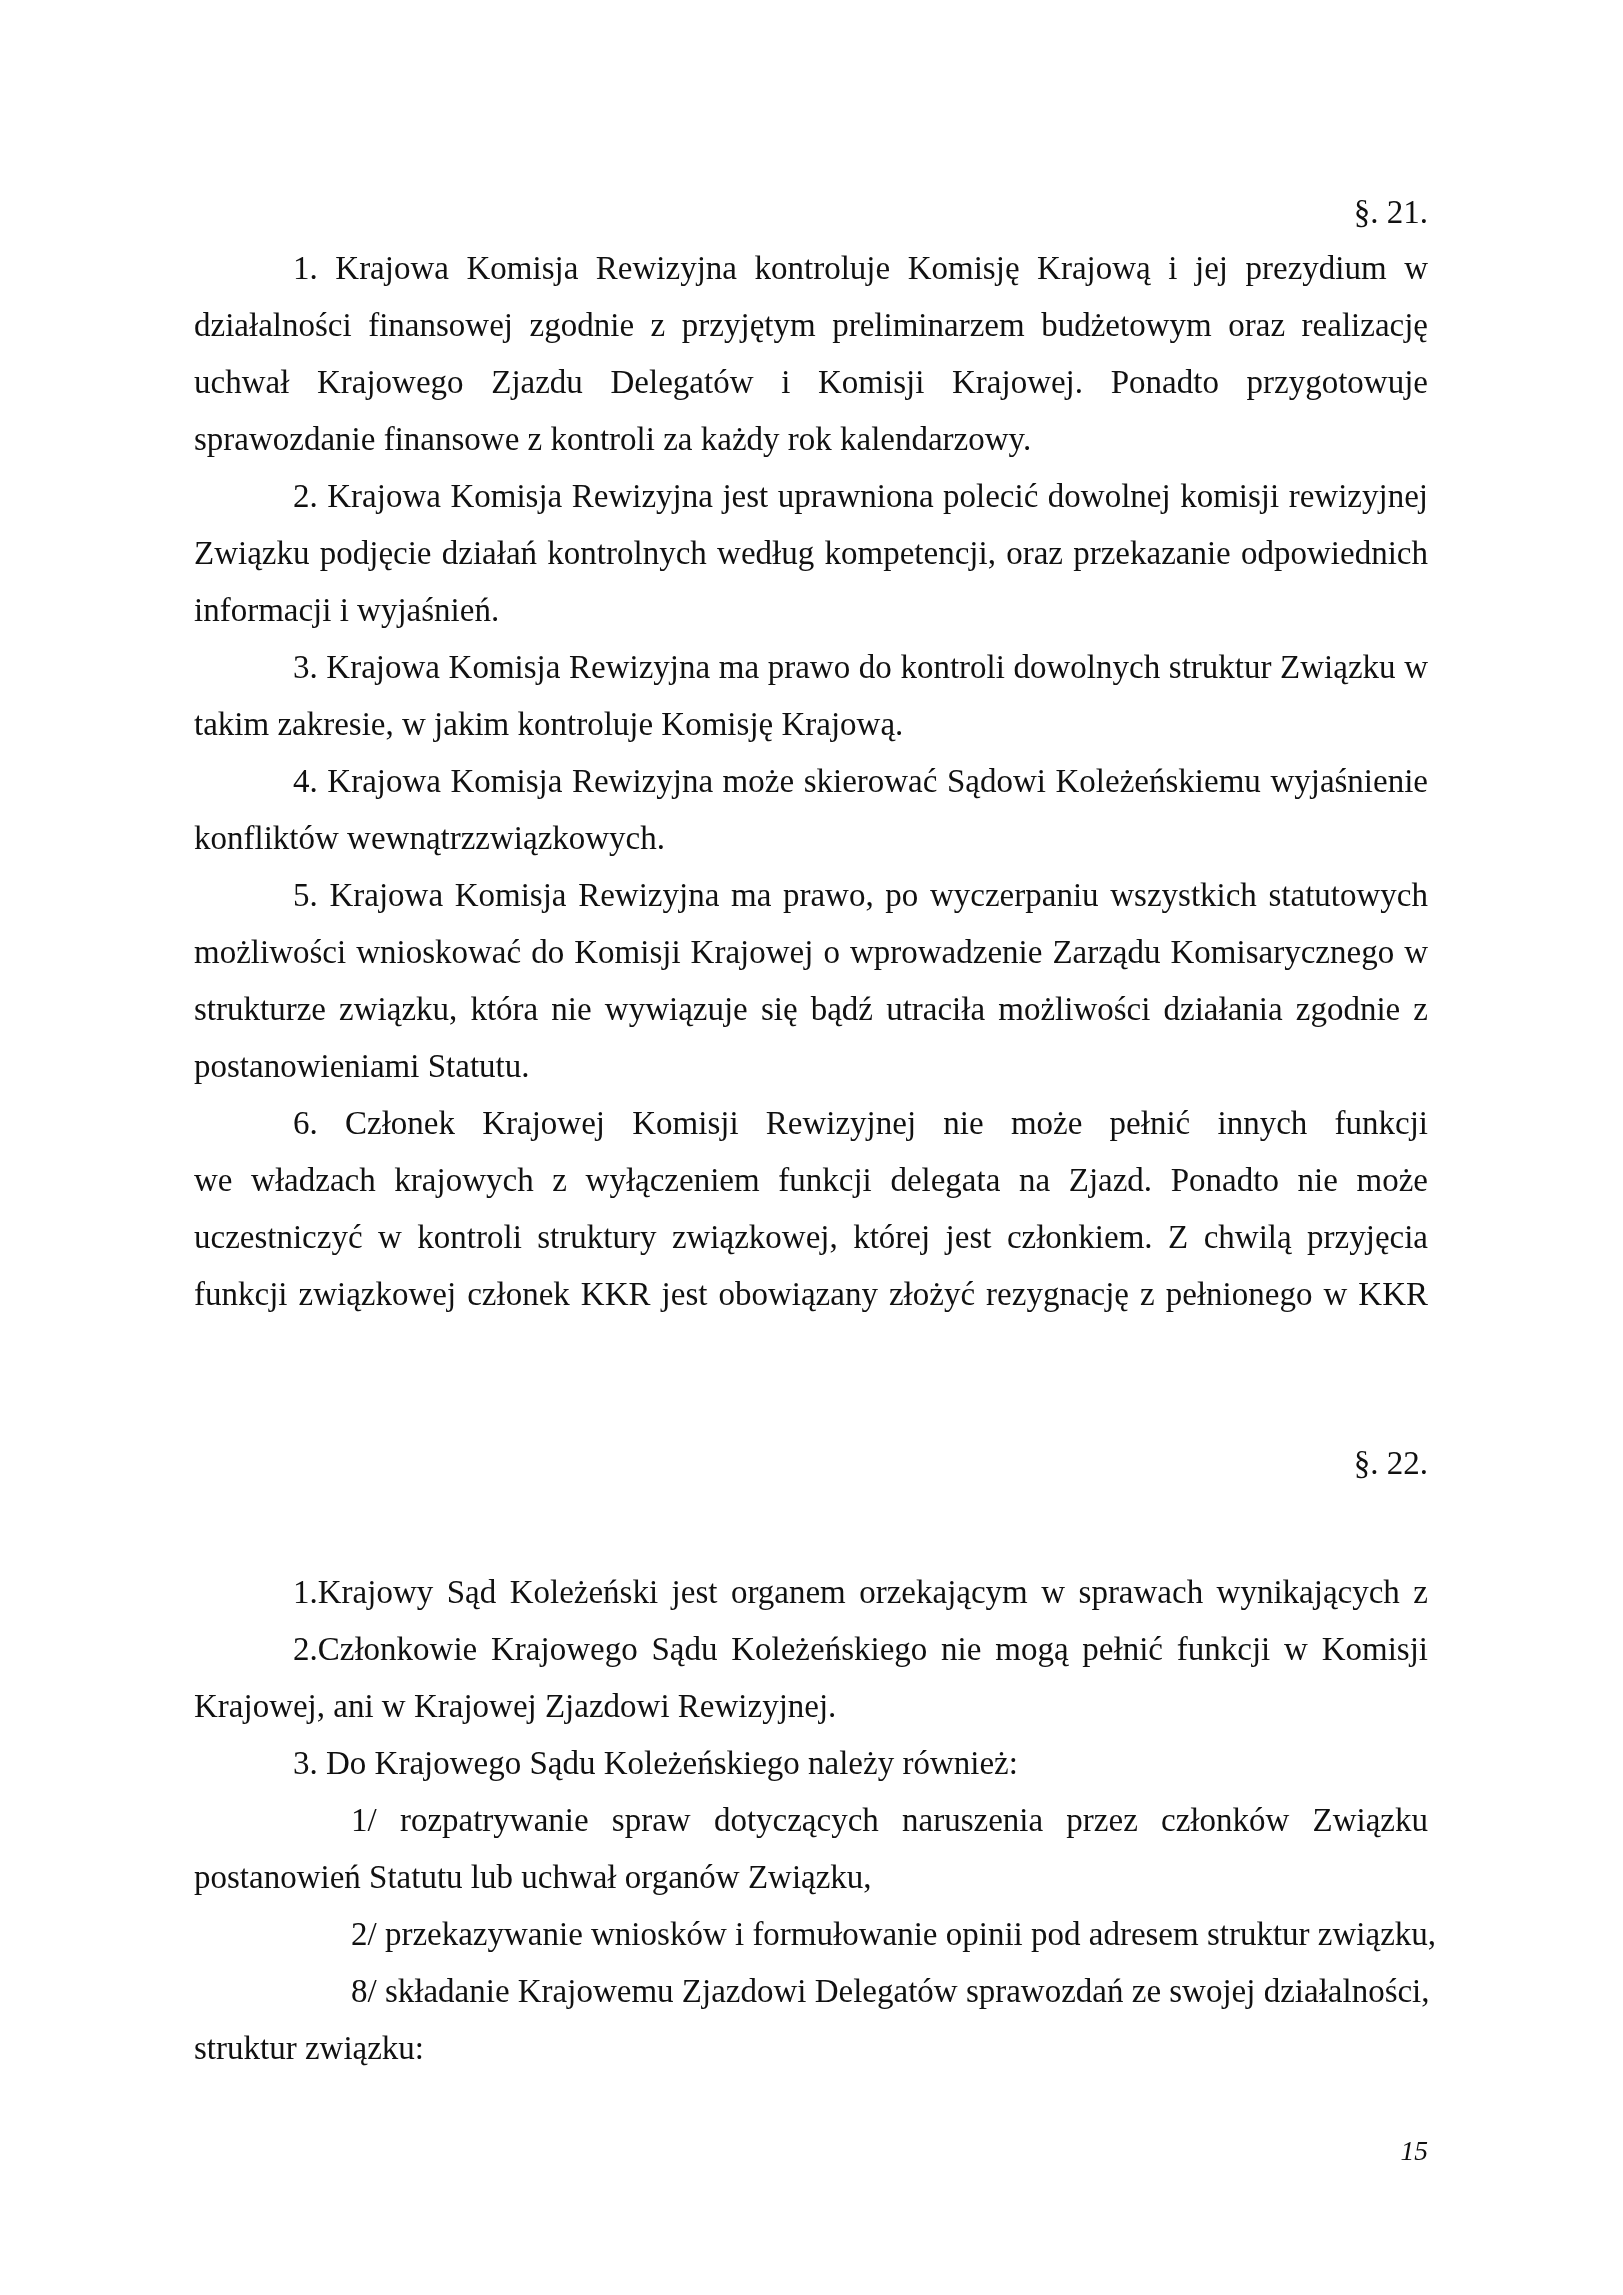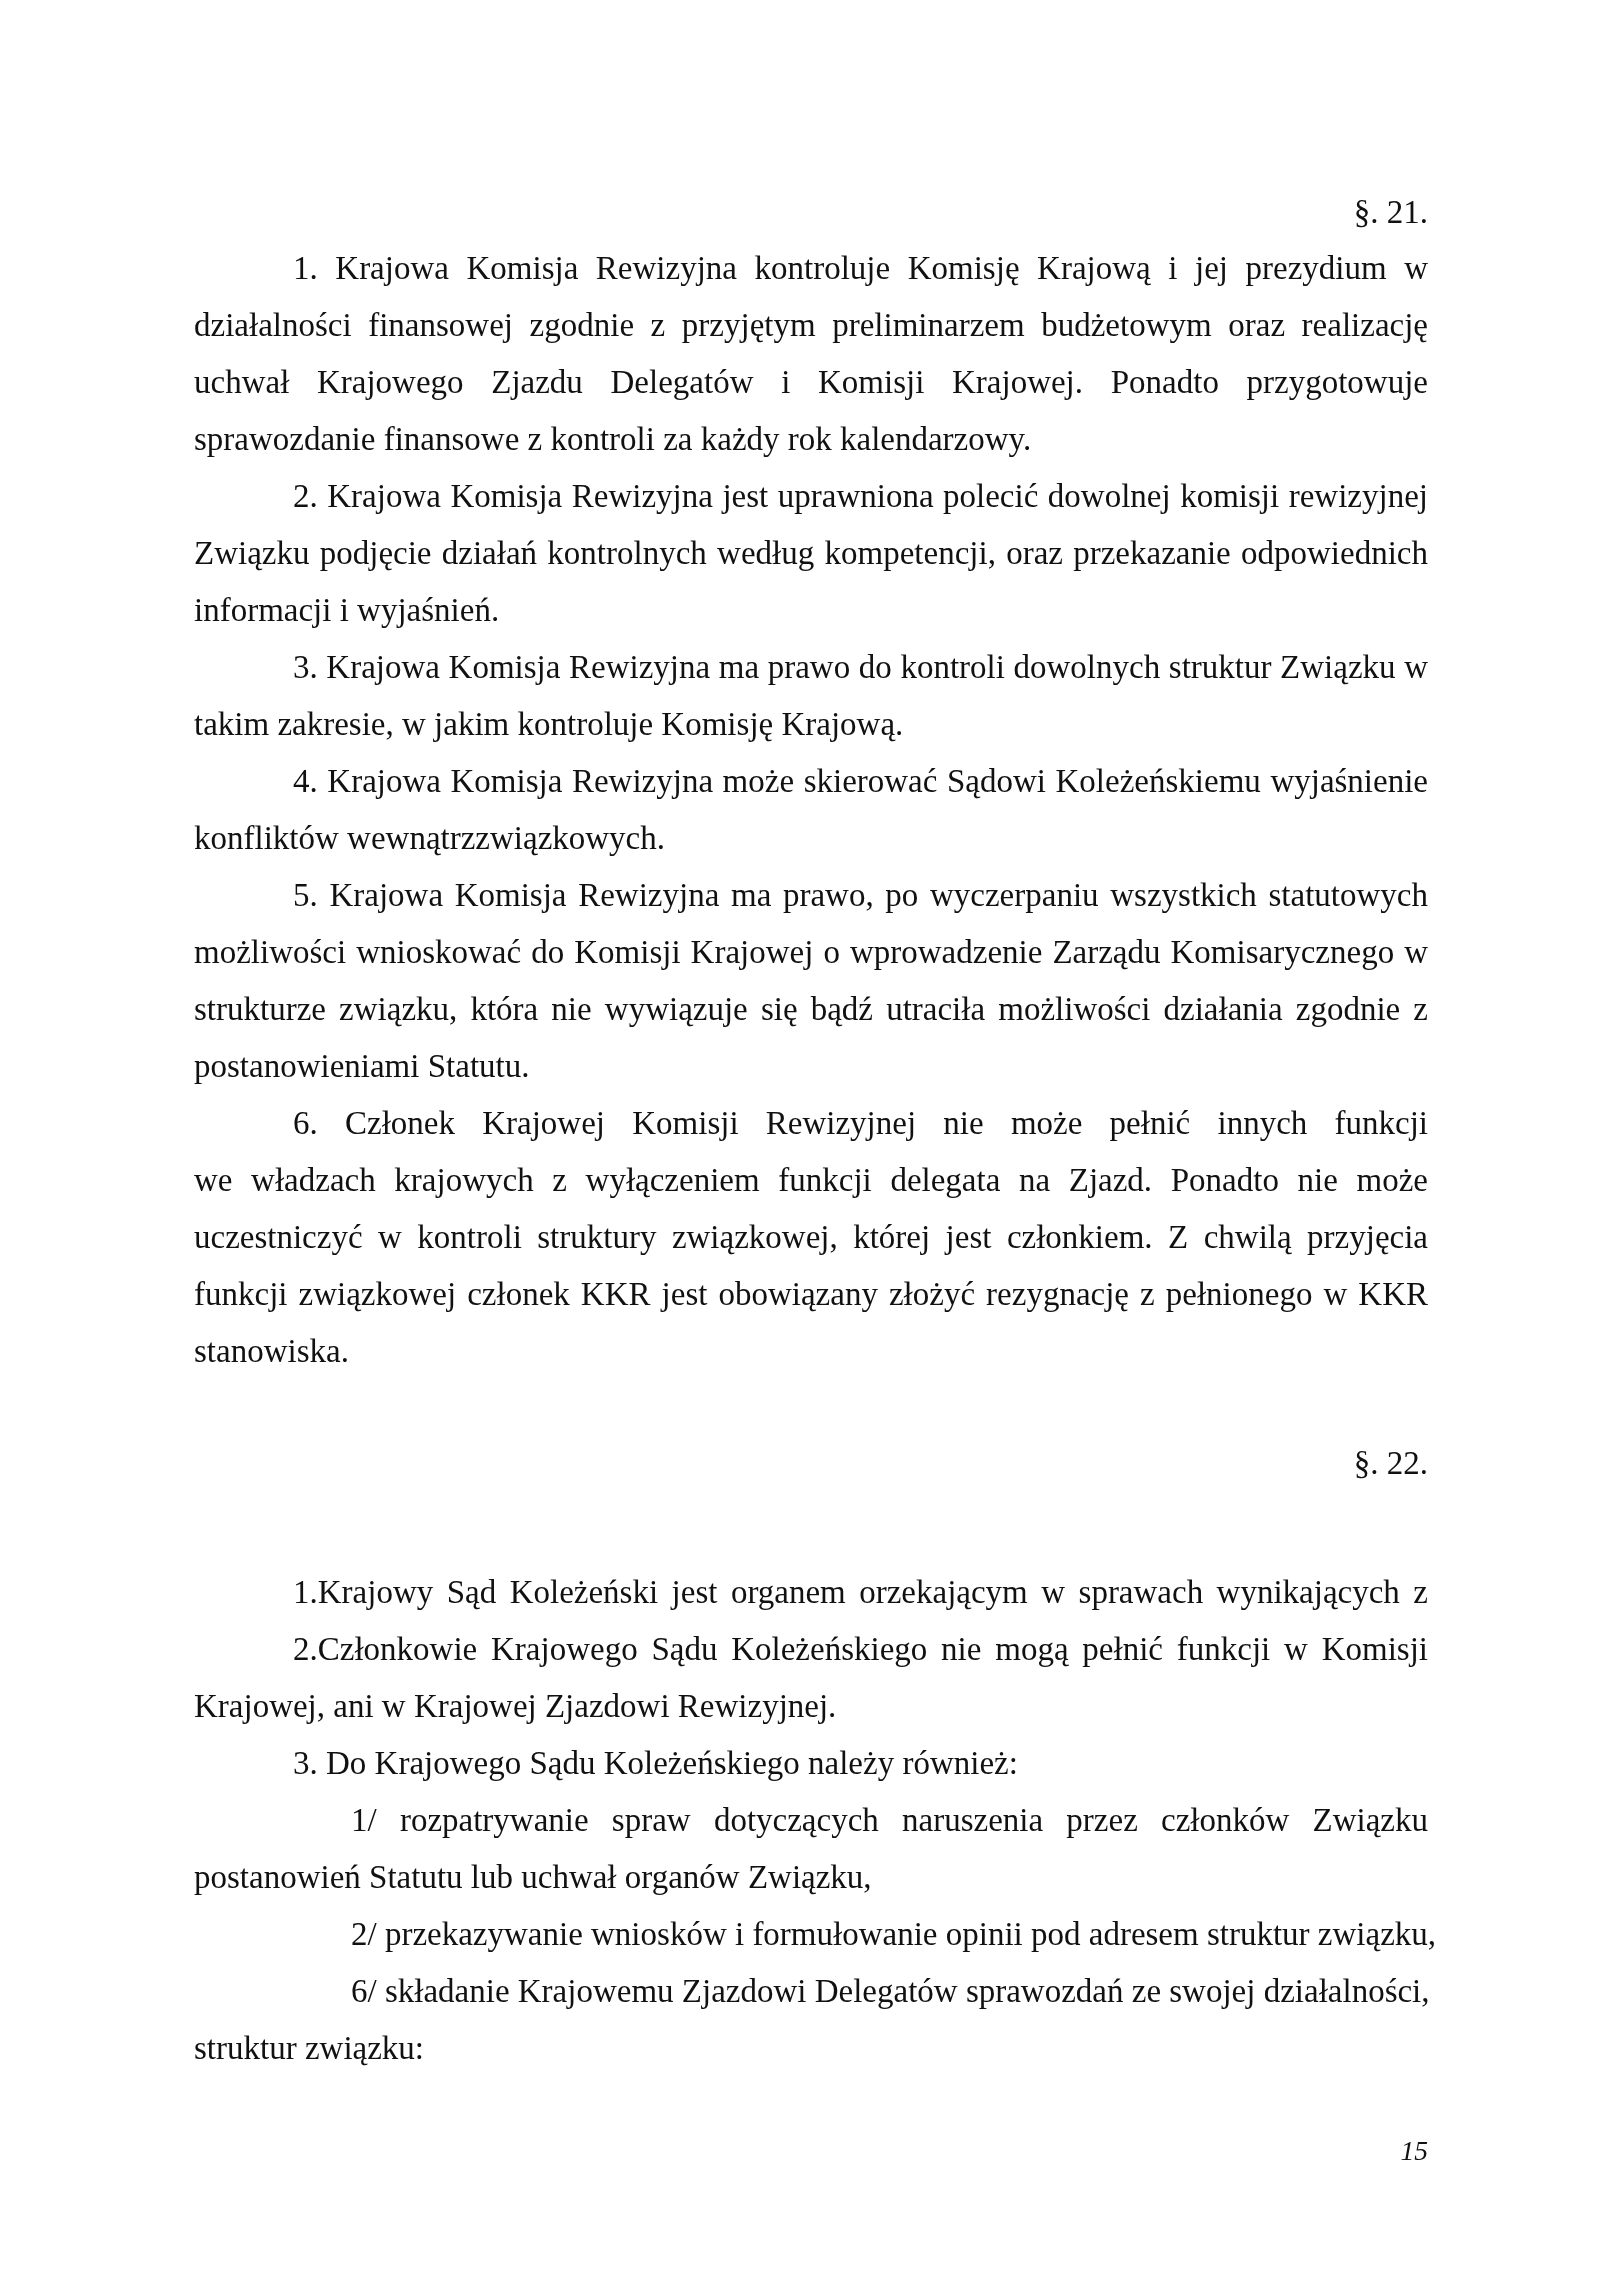--- a/index.html
+++ b/index.html
@@ -104,21 +104,20 @@
       <span class="line j">możliwości wnioskować do Komisji Krajowej o wprowadzenie Zarządu Komisarycznego w</span>
       <span class="line j">strukturze związku, która nie wywiązuje się bądź utraciła możliwości działania zgodnie z</span>
       <span class="line l">postanowieniami Statutu.</span>
     </div>
 
     <div>
       <span class="line j indent1">6. Członek Krajowej Komisji Rewizyjnej nie może pełnić innych funkcji związkowych</span>
       <span class="line j">we władzach krajowych z wyłączeniem funkcji delegata na Zjazd. Ponadto nie może</span>
       <span class="line j">uczestniczyć w kontroli struktury związkowej, której jest członkiem. Z chwilą przyjęcia innej</span>
       <span class="line j">funkcji związkowej członek KKR jest obowiązany złożyć rezygnację z pełnionego w KKR</span>
-      <span class="line l">stanowiska.</span>
     </div>
   </div>
 
   <div class="heading" style="top:1435px;">§. 22.</div>
 
   <div class="block" style="top:1564px;">
     <div>
       <span class="line j indent1">1.Krajowy Sąd Koleżeński jest organem orzekającym w sprawach wynikających z</span>
     </div>
     <div>
@@ -129,21 +128,21 @@
       <span class="line l indent1">3. Do Krajowego Sądu Koleżeńskiego należy również:</span>
     </div>
     <div>
       <span class="line j indent2">1/ rozpatrywanie spraw dotyczących naruszenia przez członków Związku</span>
       <span class="line l">postanowień Statutu lub uchwał organów Związku,</span>
     </div>
     <div>
       <span class="line l indent2">2/ przekazywanie wniosków i formułowanie opinii pod adresem struktur związku,</span>
     </div>
     <div>
-      <span class="line l indent2">6/ składanie Krajowemu Zjazdowi Delegatów sprawozdań ze swojej działalności,</span>
+      <span class="line l indent2">8/ składanie Krajowemu Zjazdowi Delegatów sprawozdań ze swojej działalności,</span>
     </div>
     <div>
       <span class="line l">struktur związku:</span>
     </div>
   </div>
 
 </div>
 
 <div class="page-number">15</div>
 

